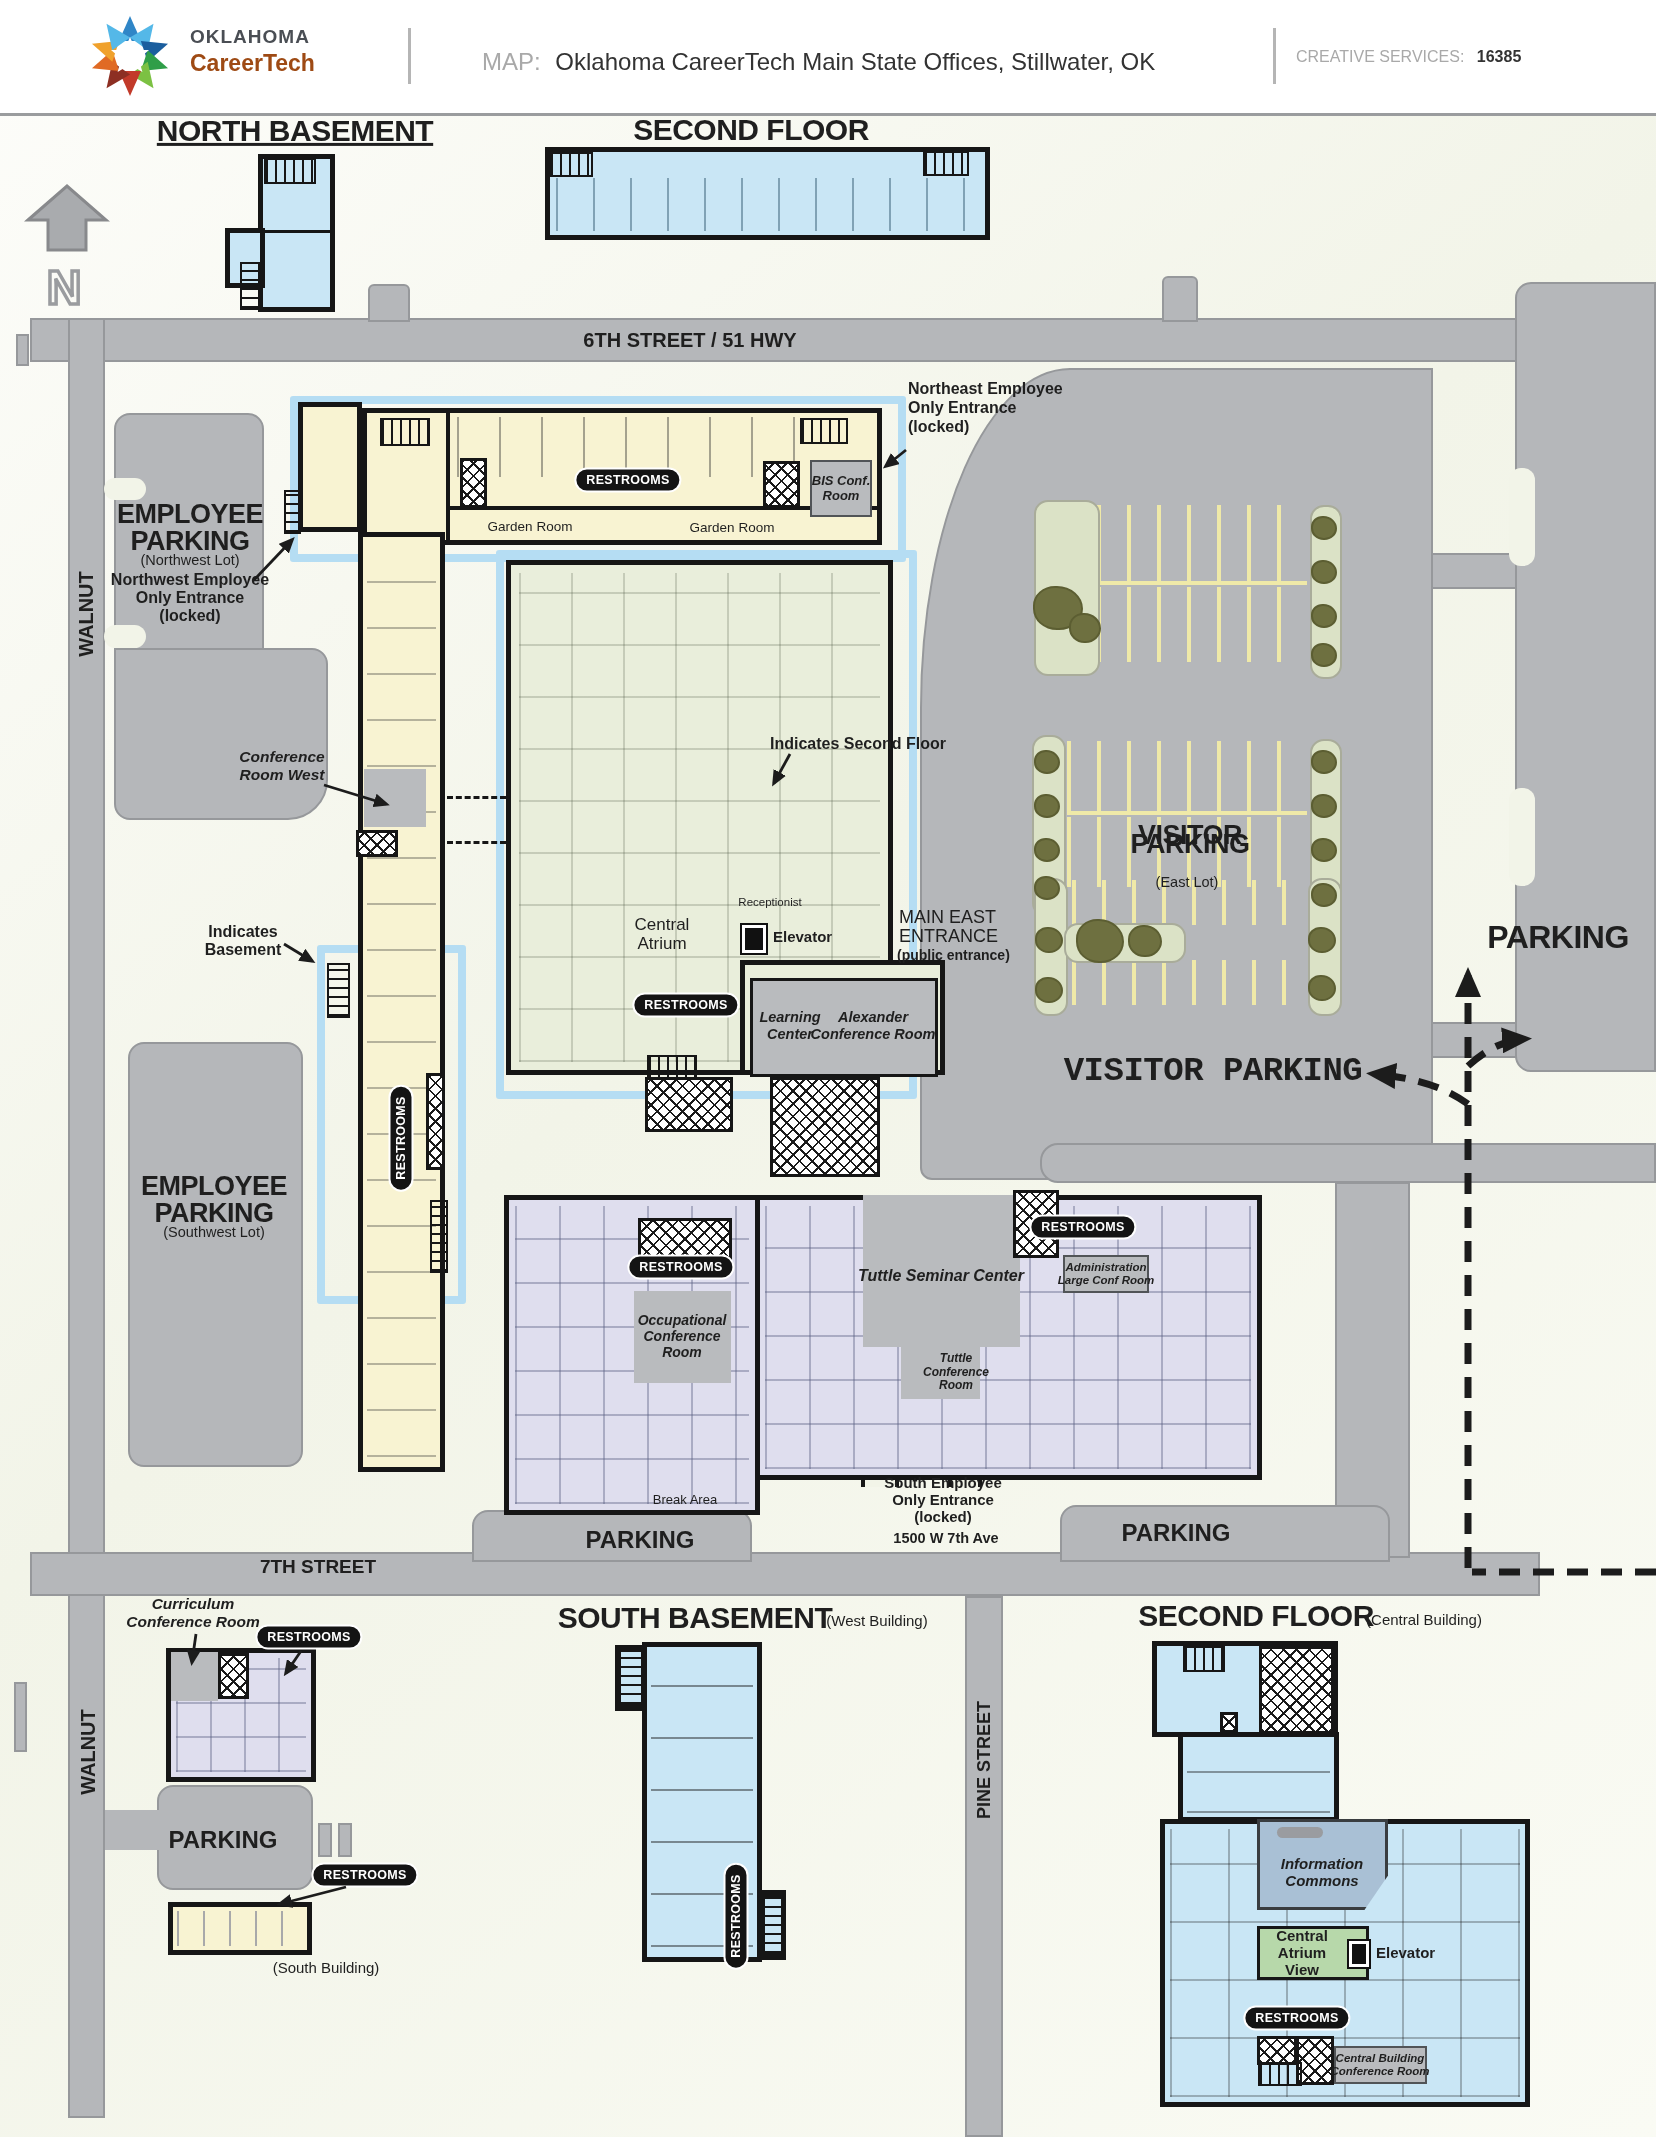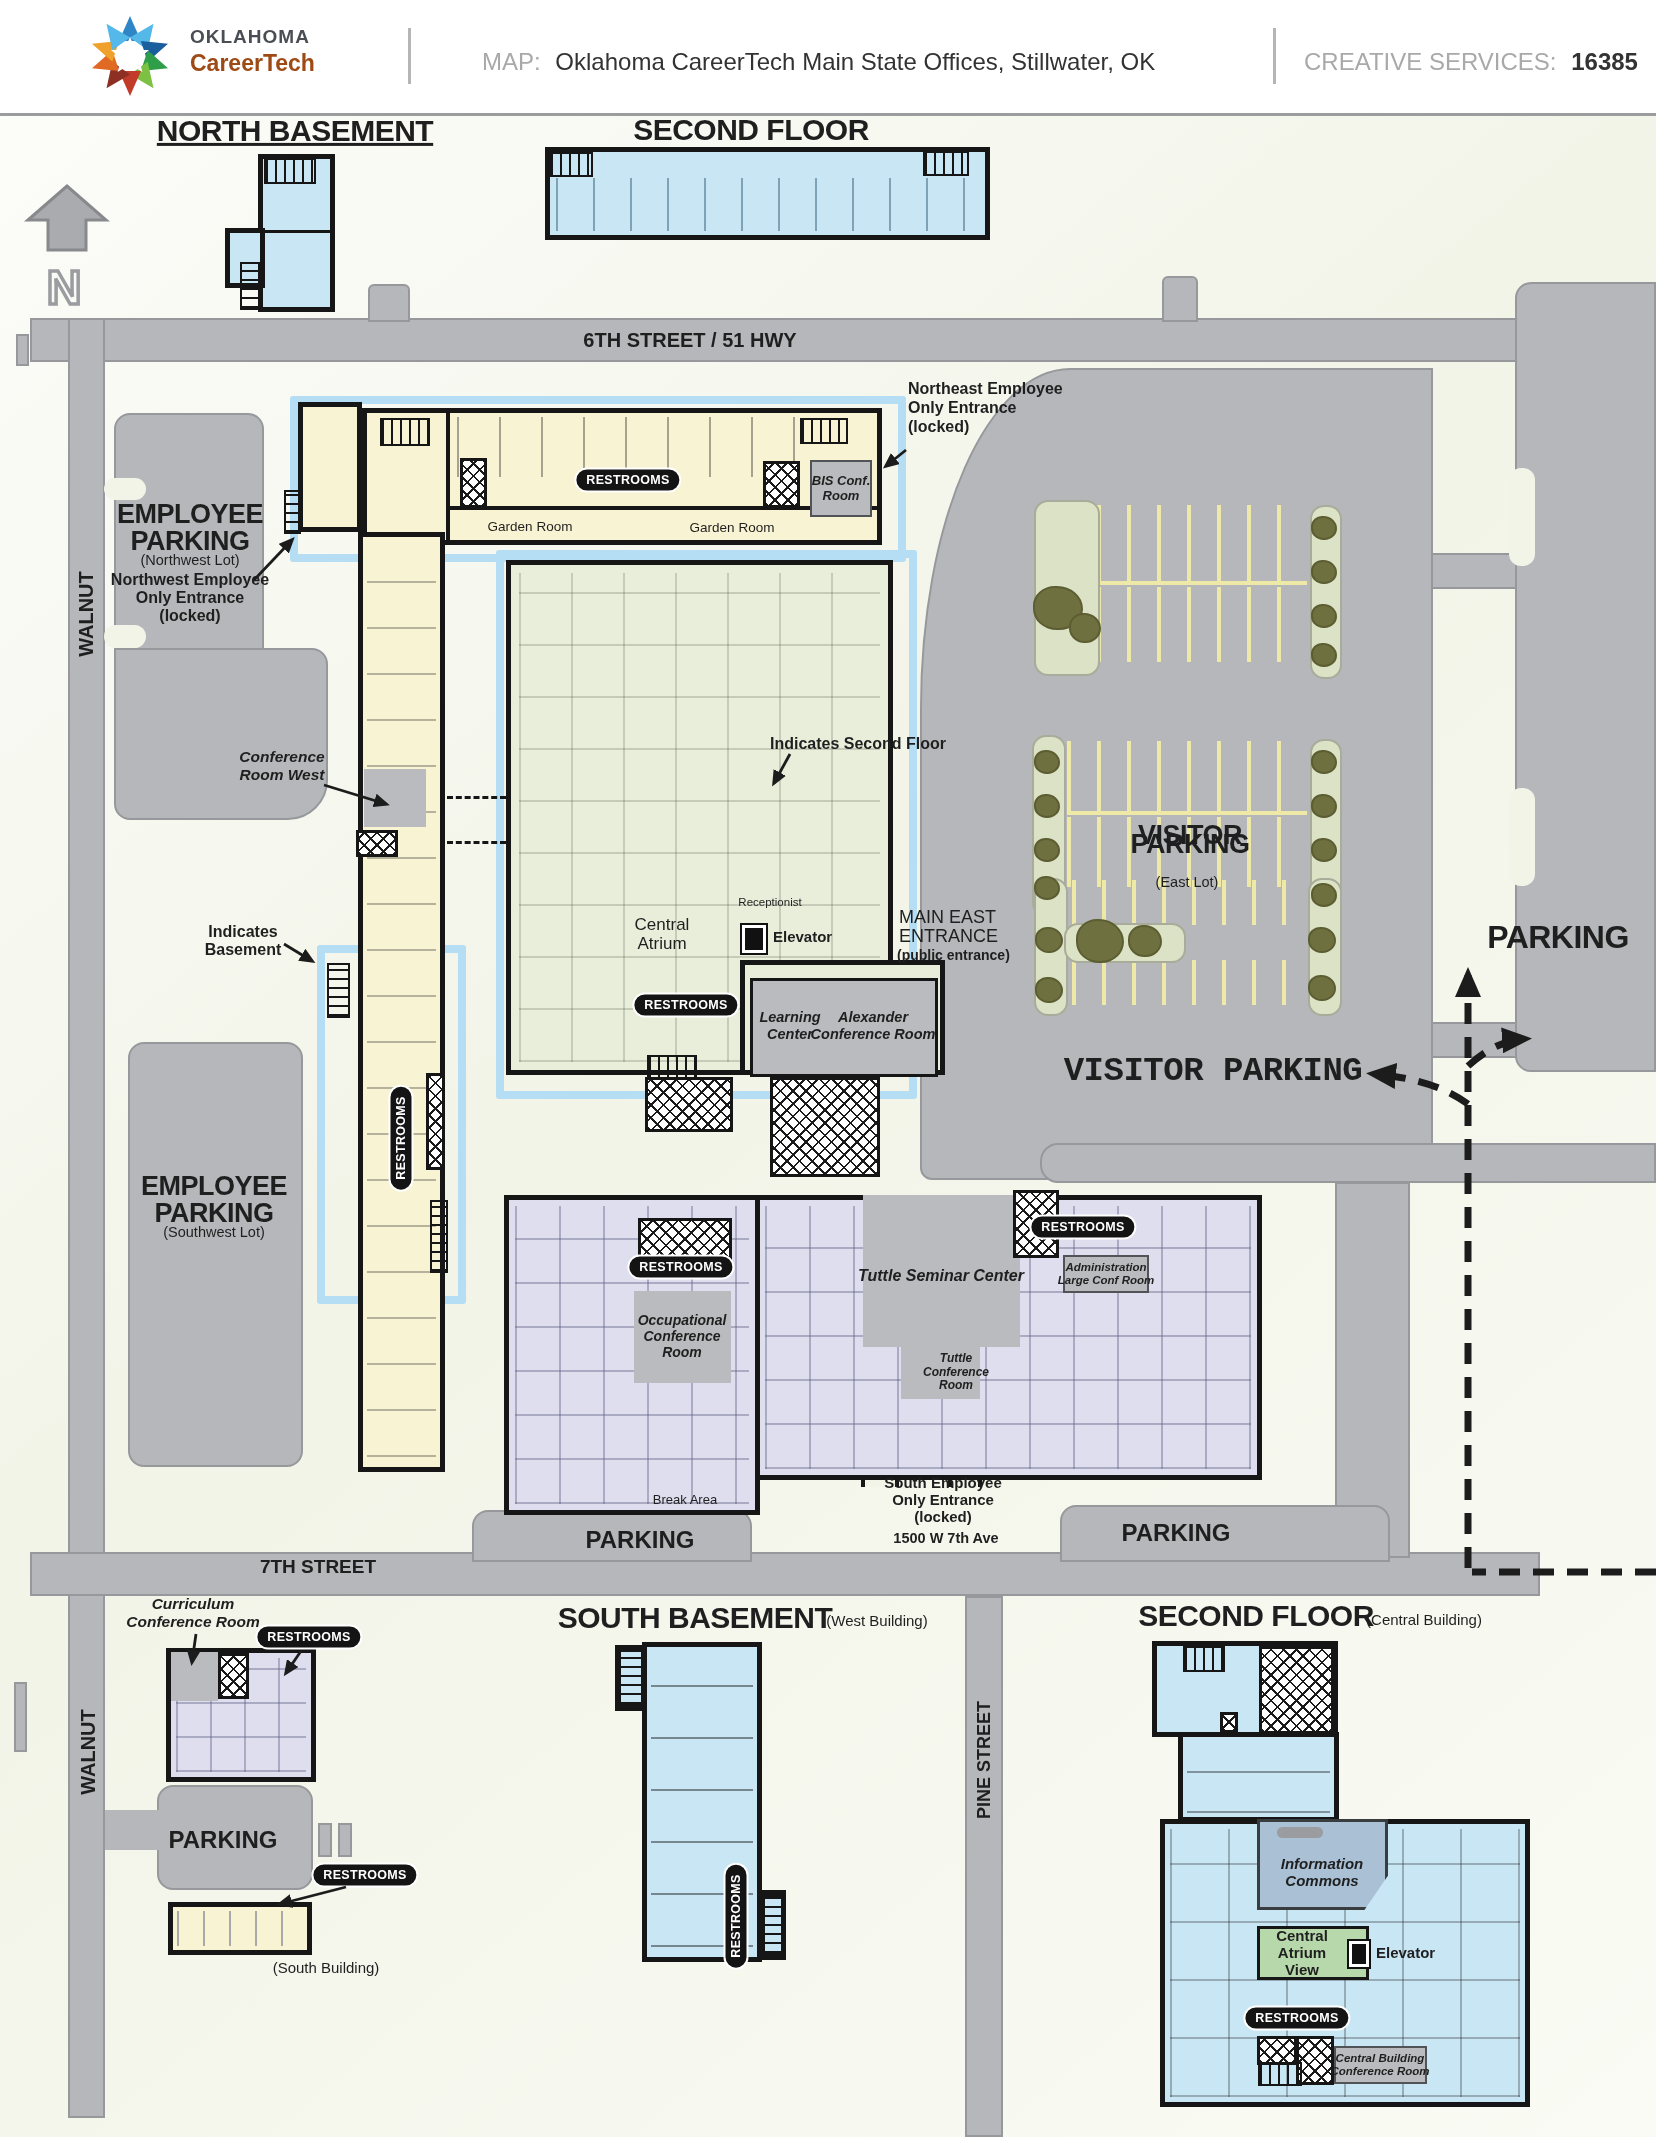--- a/index.html
+++ b/index.html
@@ -57,21 +57,21 @@
       </g>
     </svg>
     <div class="abs" style="left:190px;top:26px;font-size:19px;font-weight:bold;color:#4a4e54;letter-spacing:1px;">OKLAHOMA</div>
     <div class="abs" style="left:190px;top:50px;font-size:23px;font-weight:bold;color:#9e4a14;">CareerTech</div>
     <div class="abs" style="left:408px;top:28px;width:3px;height:56px;background:#b5b5b5;"></div>
     <div class="abs" style="left:482px;top:48px;font-size:24px;">
       <span class="lbl">MAP:</span>
       <span class="val" style="margin-left:8px;">Oklahoma CareerTech Main State Offices, Stillwater, OK</span>
     </div>
     <div class="abs" style="left:1273px;top:28px;width:3px;height:56px;background:#b5b5b5;"></div>
-    <div class="abs" style="left:1296px;top:48px;font-size:24px;margin-left:8px;">
+    <div class="abs" style="left:1296px;top:48px;font-size:16px;">
       <span class="lbl">CREATIVE SERVICES:</span>
       <span class="val" style="margin-left:8px;font-weight:bold;">16385</span>
     </div>
   </div>
 
   <div class="road" style="left:30px;top:318px;width:1492px;height:44px;"></div>
   <div class="road" style="left:368px;top:284px;width:42px;height:38px;border-radius:6px 6px 0 0;"></div>
   <div class="road" style="left:1162px;top:276px;width:36px;height:46px;border-radius:6px 6px 0 0;"></div>
   <div class="road" style="left:68px;top:318px;width:37px;height:1800px;"></div>
   <div class="road" style="left:16px;top:334px;width:13px;height:32px;"></div>

